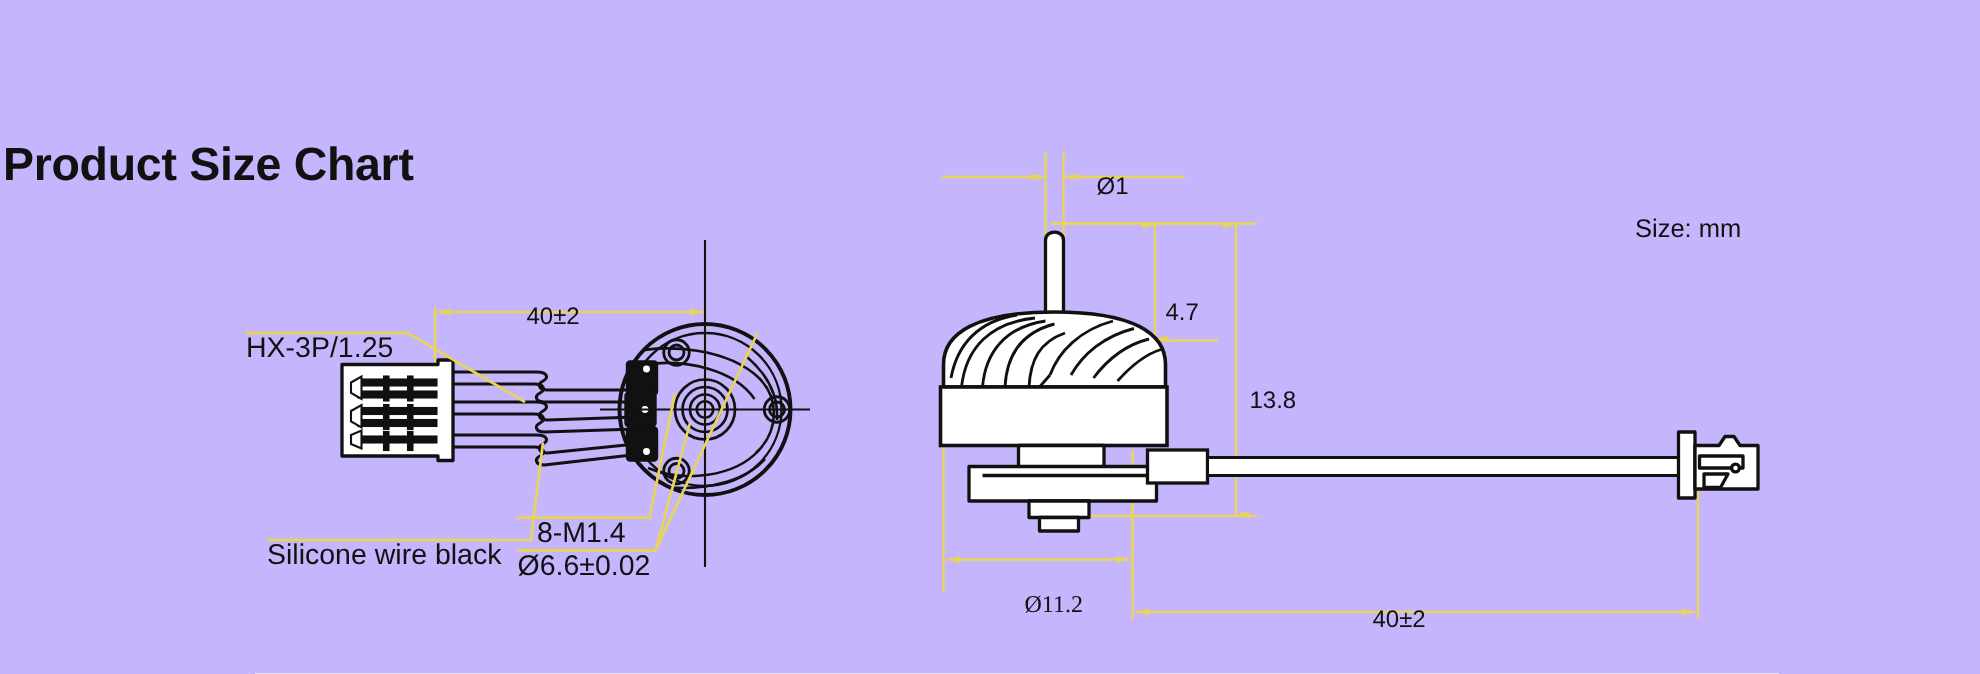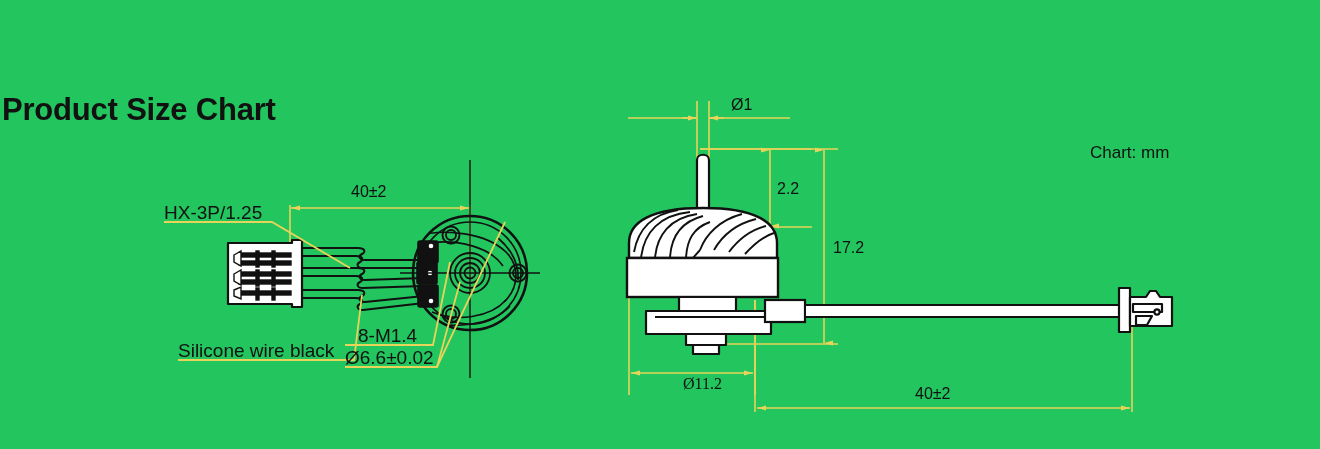--- a/index.html
+++ b/index.html
@@ -11,21 +11,21 @@
     font-family: "Liberation Sans", sans-serif;
     width: 1320px;
     height: 449px;
     overflow: hidden;
     position: relative;
   }
   #stage {
     position: relative;
     width: 1320px;
     height: 449px;
-    background: #22c55e;
+    background: #c4b5fd;
   }
   #drawing {
     position: absolute;
     left: 0;
     top: 0;
     width: 1320px;
     height: 449px;
   }
   .title-text {
     position: absolute;
@@ -43,30 +43,31 @@
     top: 143px;
     font-size: 17px;
     color: #111111;
     white-space: nowrap;
   }
   .dim-label, .note-label {
     position: absolute;
     font-size: 16px;
     color: #111111;
     white-space: nowrap;
+    margin-top: 20px;
   }
   .note-label.big { font-size: 19px; }
 </style>
 </head>
 <body>
 
 <div id="stage">
 
   <div class="title-text">Product Size Chart</div>
-  <div class="unit-text">Chart: mm</div>
+  <div class="unit-text">Size: mm</div>
 
   <svg id="drawing" viewBox="0 0 1320 449">
     <defs>
       <marker id="arrL" markerWidth="10" markerHeight="8" refX="9" refY="4" orient="auto" markerUnits="userSpaceOnUse">
         <path d="M9,4 L0,1.6 L0,6.4 Z" fill="#e8d45a"></path>
       </marker>
       <marker id="arrR" markerWidth="10" markerHeight="8" refX="1" refY="4" orient="auto" markerUnits="userSpaceOnUse">
         <path d="M1,4 L10,1.6 L10,6.4 Z" fill="#e8d45a"></path>
       </marker>
       <marker id="arrU" markerWidth="8" markerHeight="10" refX="4" refY="9" orient="auto" markerUnits="userSpaceOnUse">
@@ -271,18 +272,18 @@
     </g>
   </svg>
 
   <div class="dim-label" style="left:351px; top:183px;">40±2</div>
   <div class="note-label big" style="left:164px; top:202px;">HX-3P/1.25</div>
   <div class="note-label big" style="left:178px; top:340px;text-align:center;">Silicone wire black</div>
   <div class="note-label big" style="left:358px; top:325px;">8-M1.4</div>
   <div class="note-label big" style="left:345px; top:347px;">Ø6.6±0.02</div>
 
   <div class="dim-label" style="left:731px; top:96px;">Ø1</div>
-  <div class="dim-label" style="left:777px; top:180px;">2.2</div>
-  <div class="dim-label" style="left:833px; top:239px;">17.2</div>
+  <div class="dim-label" style="left:777px; top:180px;">4.7</div>
+  <div class="dim-label" style="left:833px; top:239px;">13.8</div>
   <div class="dim-label" style="left:683px; top:375px;font-family:Liberation Serif, serif;">Ø11.2</div>
   <div class="dim-label" style="left:915px; top:385px;">40±2</div>
 
 </div>
 
 </body></html>

